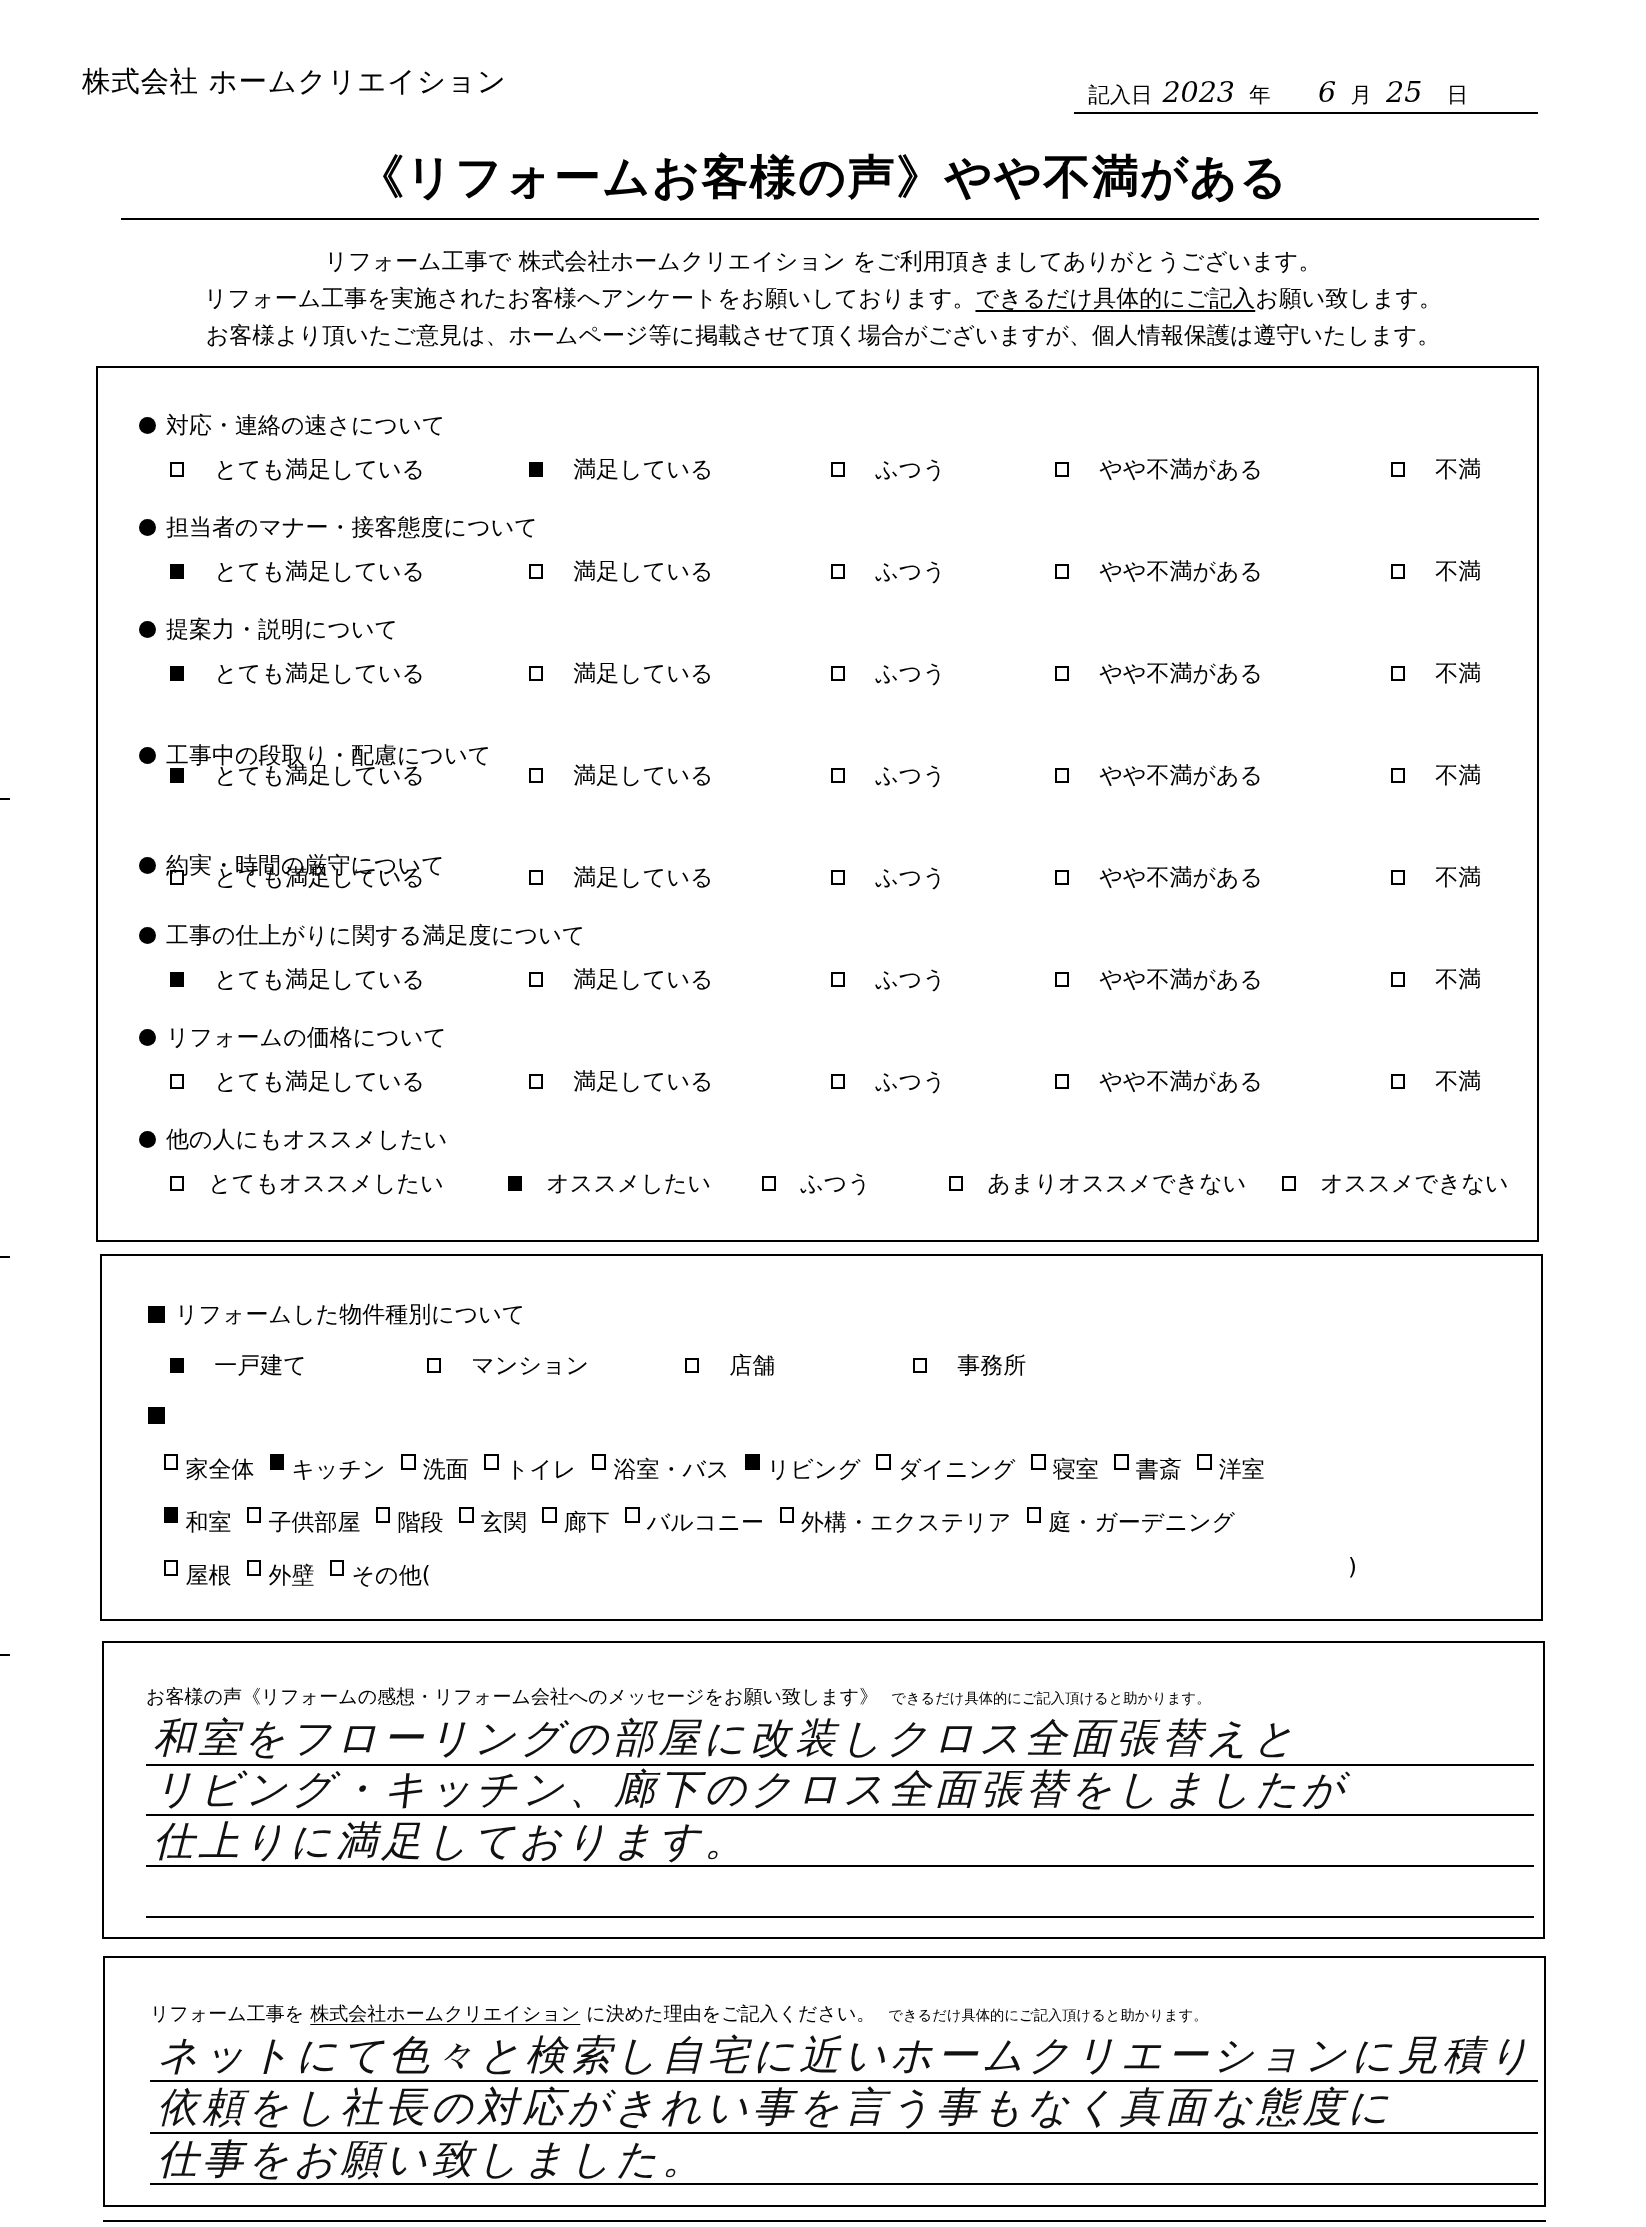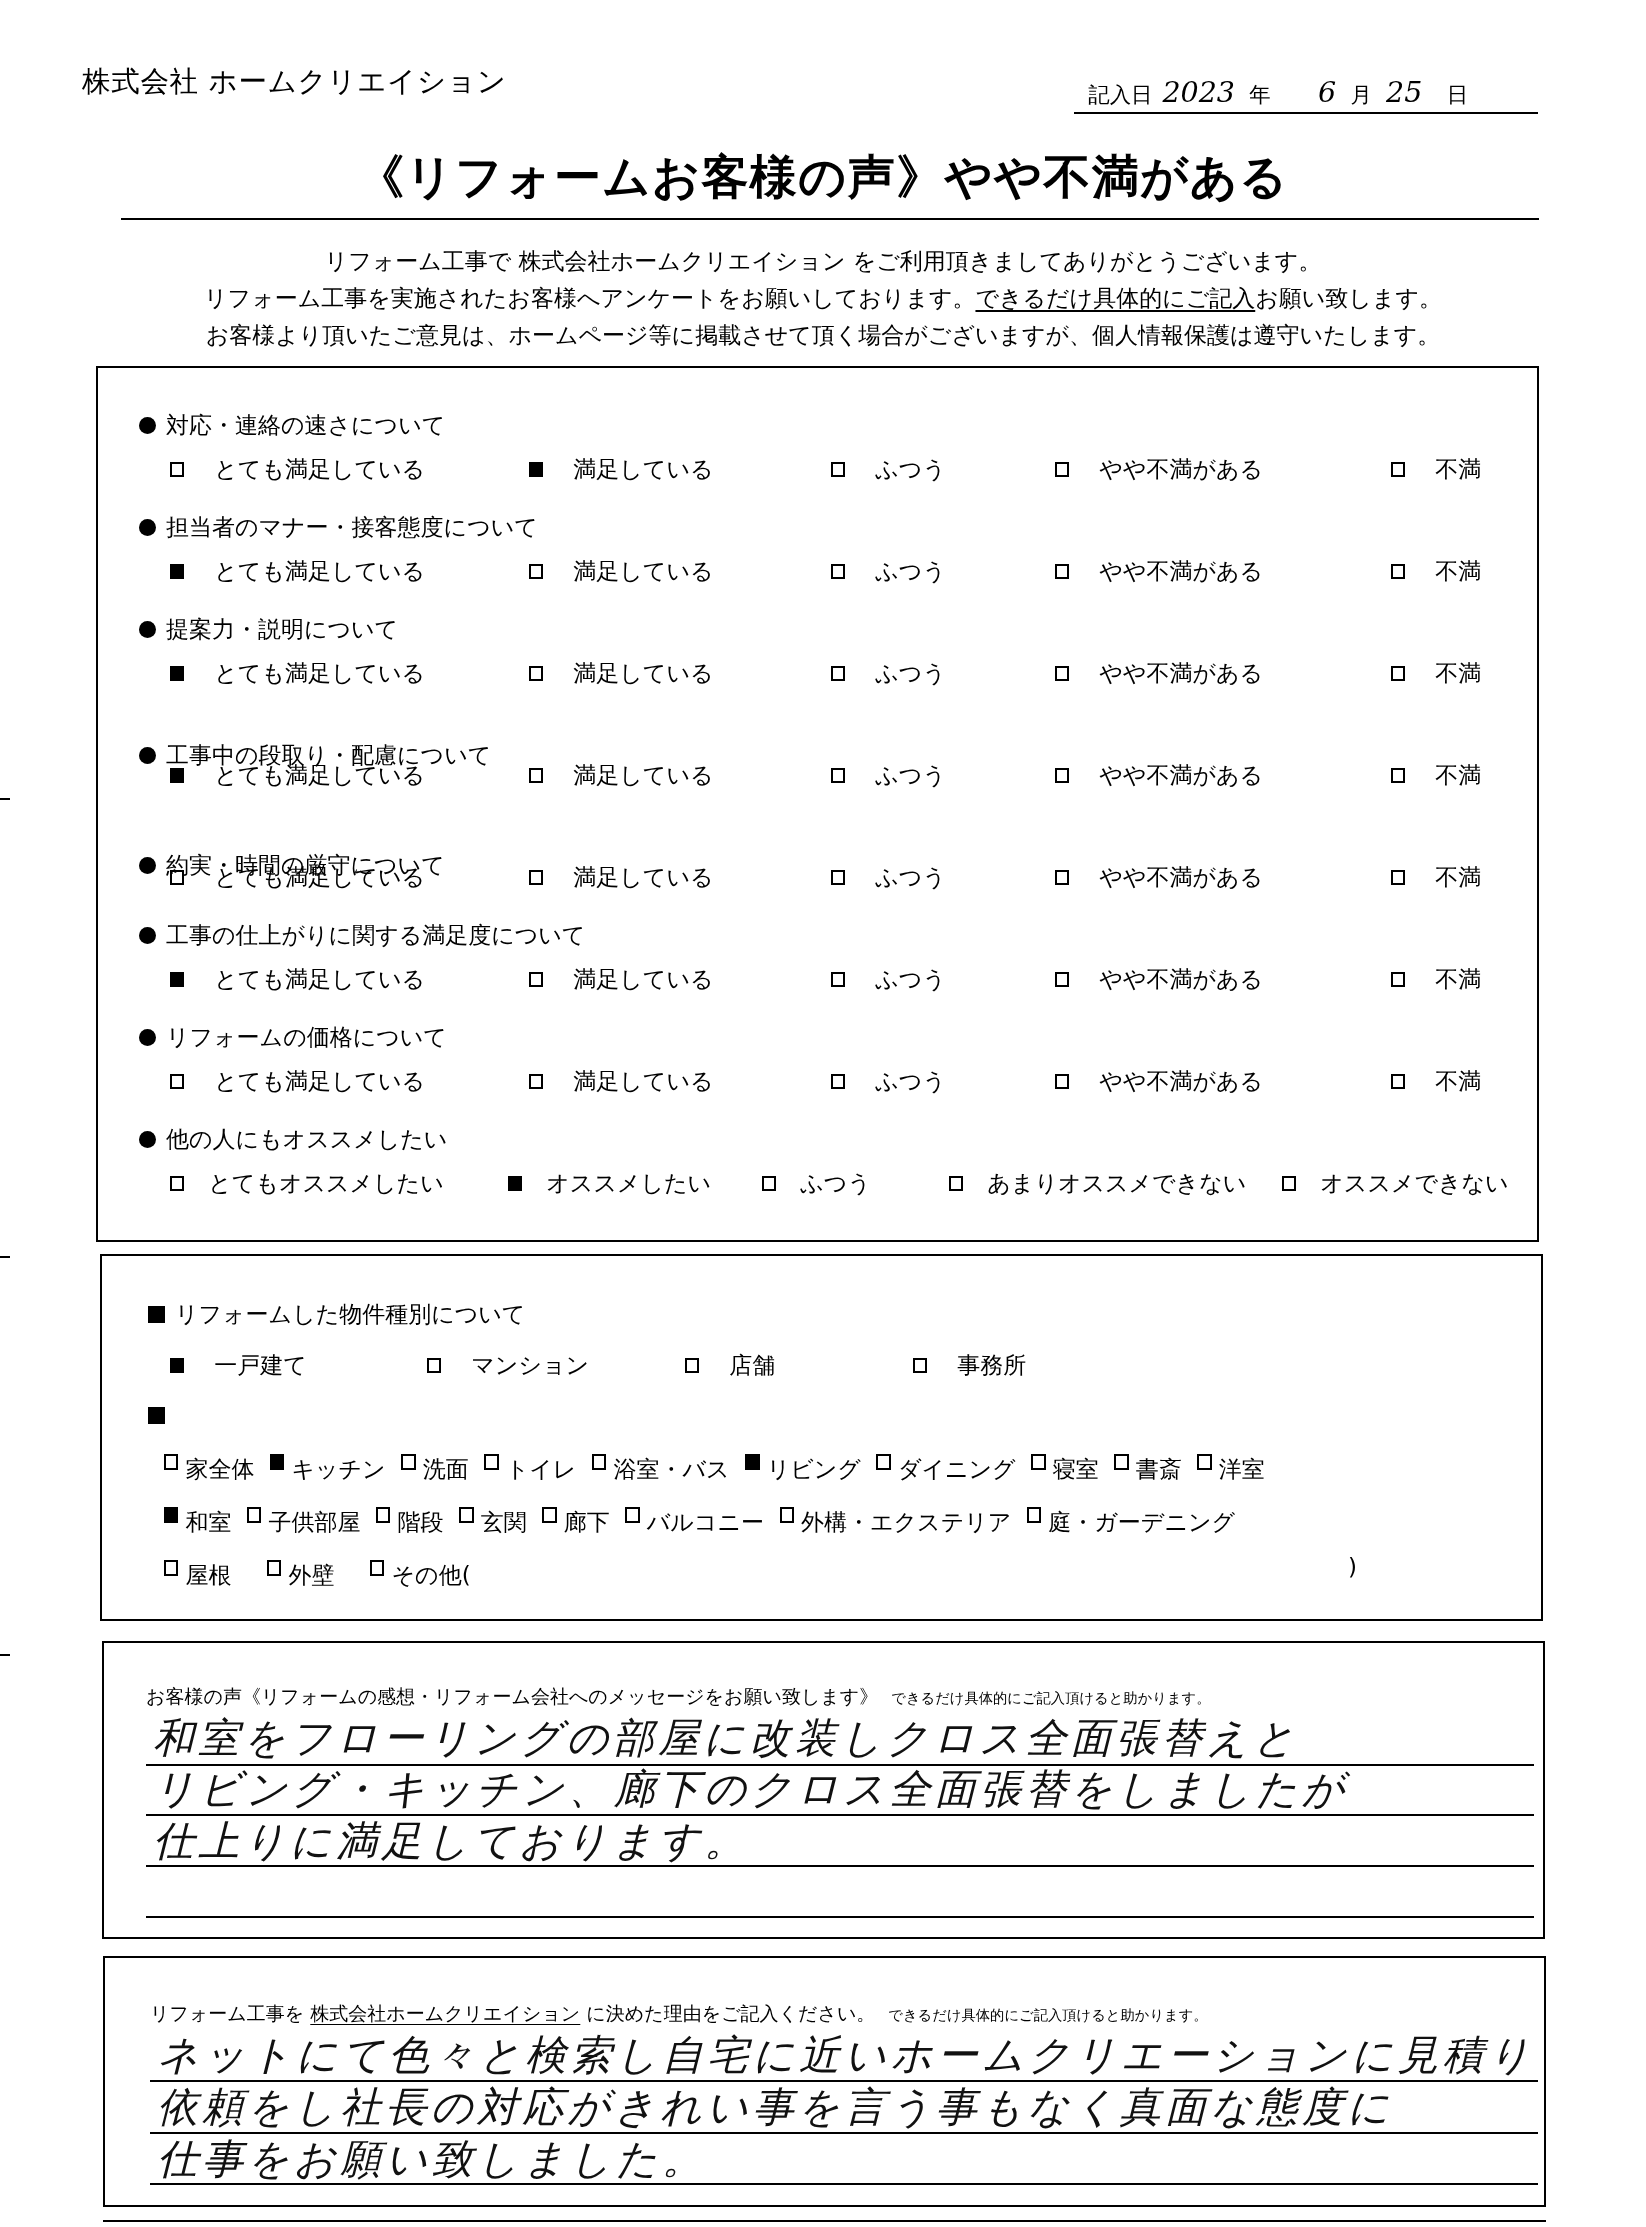--- a/index.html
+++ b/index.html
@@ -321,21 +321,21 @@
       </span>
       <span class="loc">
         <span class="cb"></span>
         <span>外構・エクステリア</span>
       </span>
       <span class="loc">
         <span class="cb"></span>
         <span>庭・ガーデニング</span>
       </span>
     </div>
-    <div class="loc-row" style="top: 1560px; gap: 20px;">
+    <div class="loc-row" style="top: 1560px;">
       <span class="loc">
         <span class="cb"></span>
         <span>屋根</span>
       </span>
       <span class="loc">
         <span class="cb"></span>
         <span>外壁</span>
       </span>
       <span class="loc">
         <span class="cb"></span>

